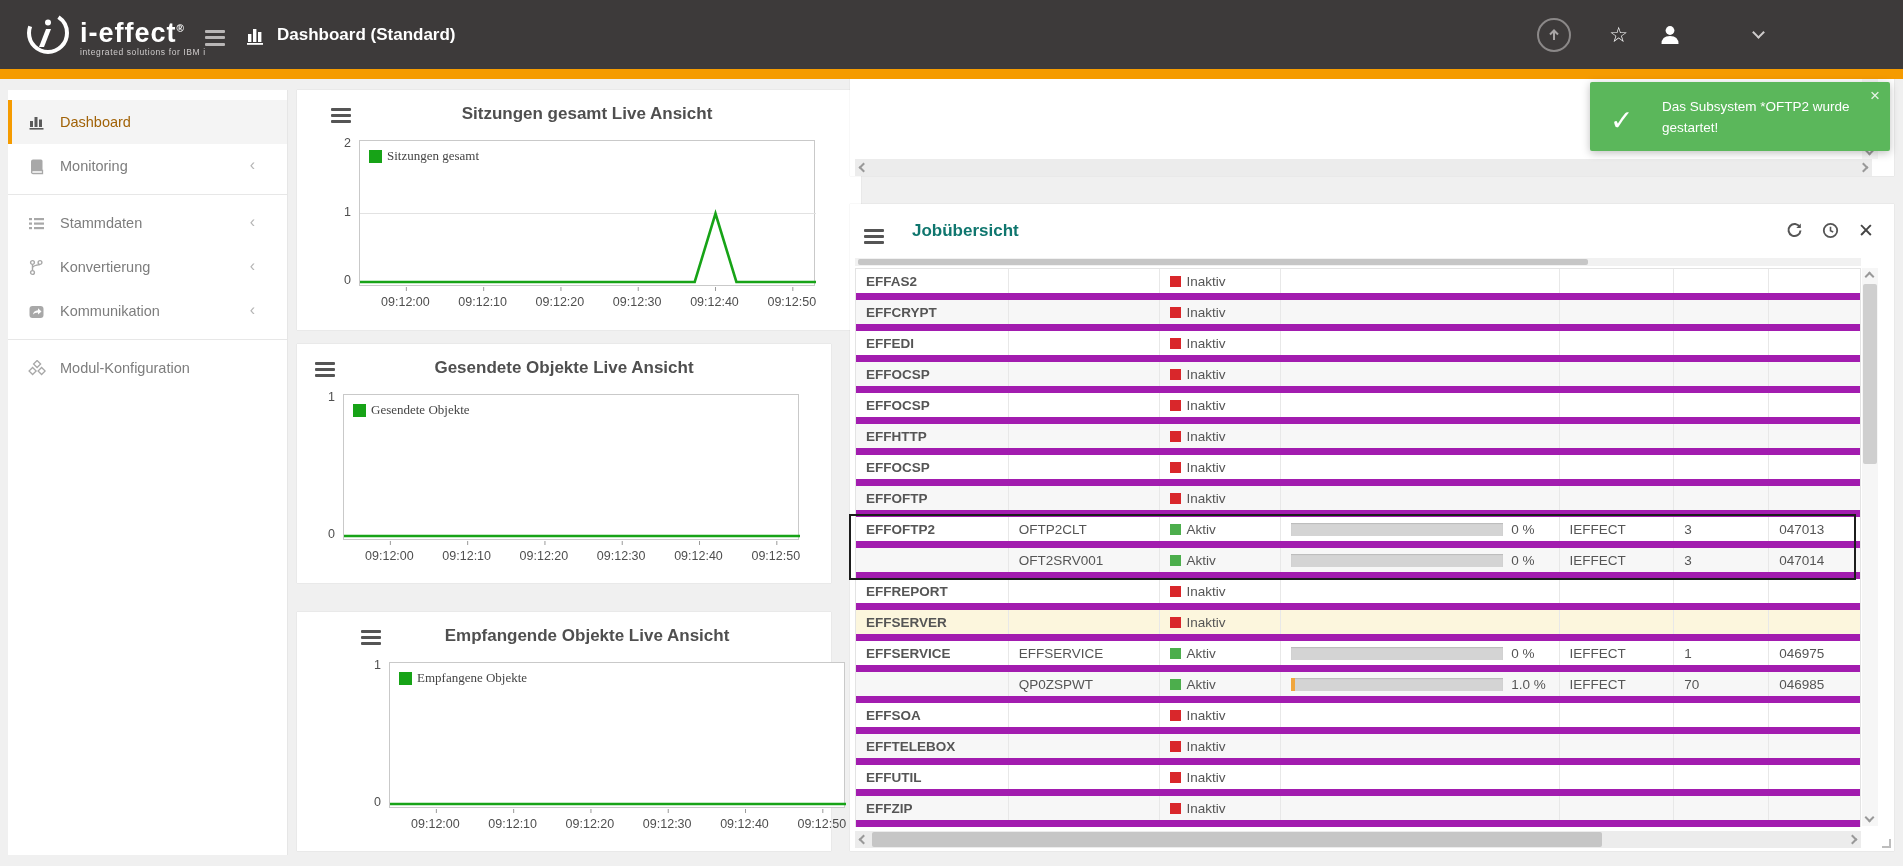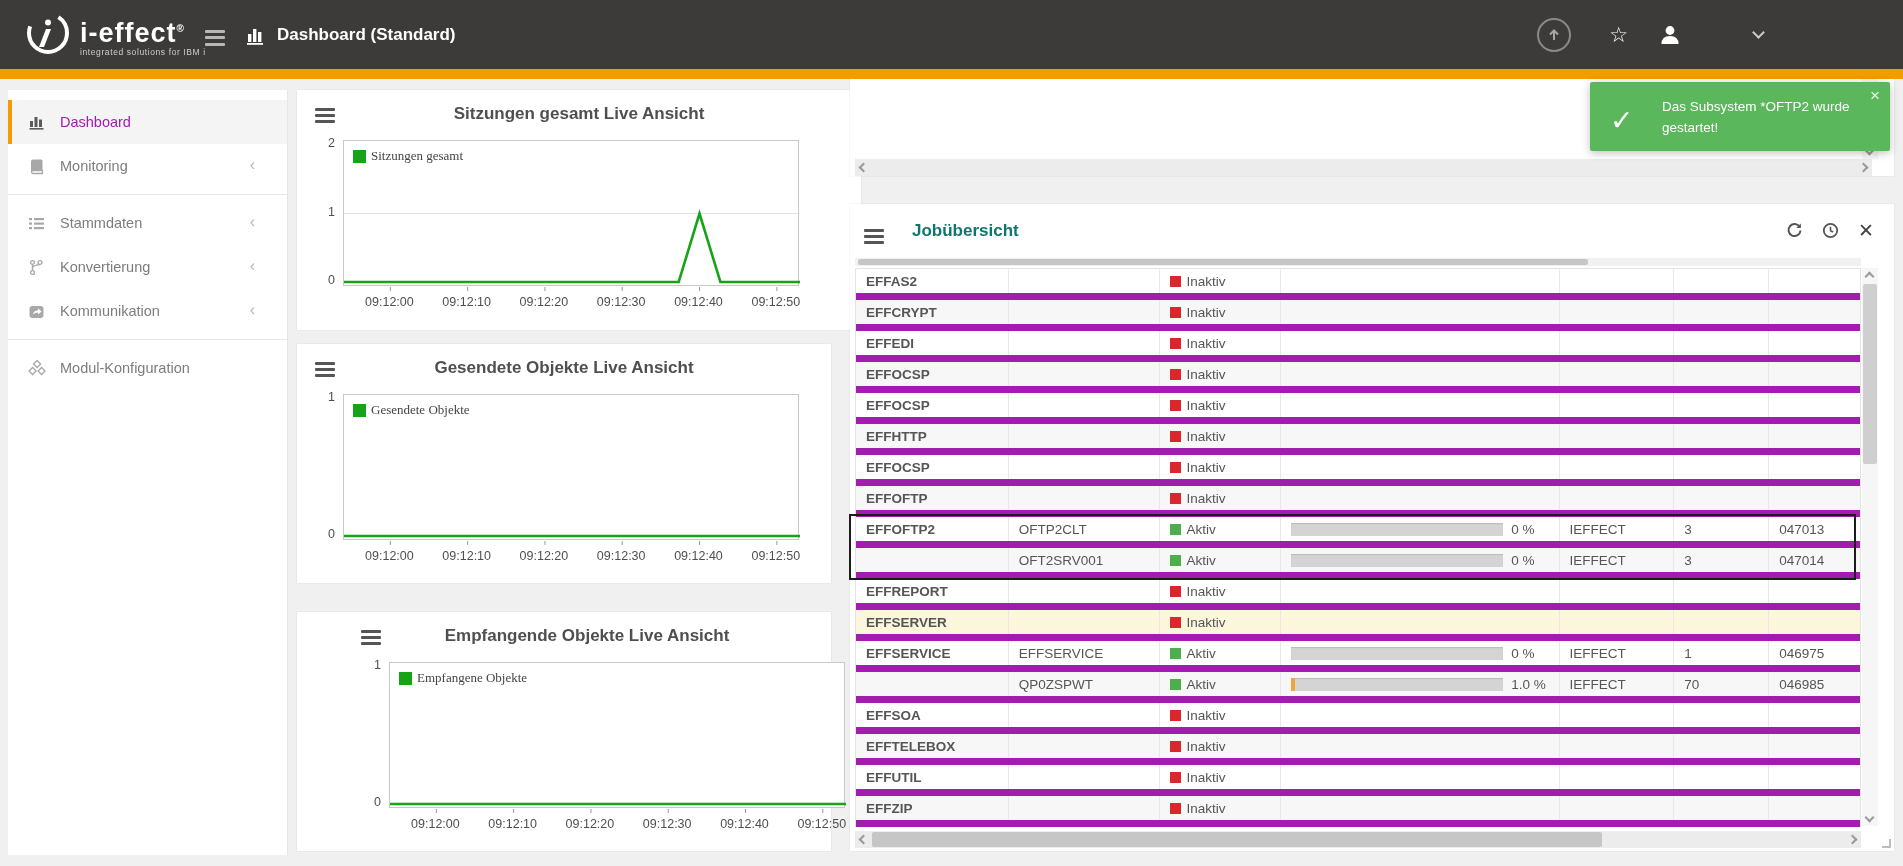--- a/index.html
+++ b/index.html
@@ -29,21 +29,21 @@
   .star-ic { color:#fff; font-size:21px; margin-right:30px; cursor:pointer; }
   .person-ic { margin-right:72px; cursor:pointer; display:flex; }
   .chev-down { width:9px; height:9px; border-right:2px solid #cfcccc; border-bottom:2px solid #cfcccc; transform:rotate(45deg); margin-top:-4px; cursor:pointer; }
 
   
   .sidebar { position:absolute; left:8px; top:90px; width:280px; bottom:11px; background:#fff; border-right:1px solid #e6e6e6; z-index:5; }
   .snav { padding-top:10px; }
   .sitem { position:relative; height:44px; display:flex; align-items:center; padding-left:16px; border-left:4px solid transparent; color:#7d7d7d; cursor:pointer; }
   .sitem .icw { width:24px; display:flex; align-items:center; color:#a8a8a8; }
   .sitem .slabel { font-size:14.5px; margin-left:8px; }
-  .sitem.active { background:#f4f4f4; border-left-color:#f59b00; color:#a21caf; }
+  .sitem.active { background:#f4f4f4; border-left-color:#f59b00; color:#a16207; }
   .sitem.active .icw { color:#5a5a5a; }
   .sitem .schev { position:absolute; right:32px; top:12px; font-size:16px; color:#b5b5b5; }
   .sdivider { border-top:1px solid #e7e7e7; margin:6px 0; }
 
   
   .card { position:absolute; background:#fff; box-shadow:0 0 1px rgba(0,0,0,0.18); z-index:5; }
   .chead { position:relative; height:42px; padding-top:14px; }
   .chead .hamb { position:absolute; left:18px; top:15px; }
   .chead .hamb i, .jhead .hamb i { background:#555; height:3px; margin:3px 0; }
   .ctitle { text-align:center; font-size:17px; font-weight:bold; color:#4f4f4f; }
@@ -228,21 +228,21 @@
               <rect x="6.6" y="1.5" width="5" height="5" transform="rotate(45 9.1 4)" fill="none" stroke="currentColor" stroke-width="1.3"></rect>
               <rect x="2.1" y="8.5" width="5" height="5" transform="rotate(45 4.6 11)" fill="none" stroke="currentColor" stroke-width="1.3"></rect>
               <rect x="11.1" y="8.5" width="5" height="5" transform="rotate(45 13.6 11)" fill="none" stroke="currentColor" stroke-width="1.3"></rect>
             </svg>
         </span>
         <span class="slabel">Modul-Konfiguration</span>
       </div>
     </div>
   </div>
 
-  <div class="card" style="left:297px; top:90px; width:564px; height:240px;">
+  <div class="card" style="left:297px; top:90px; width:564px; height:240px;padding-left:16px;">
     <div class="chead">
       <span class="hamb">
           <i></i>
           <i></i>
           <i></i>
         </span>
       <div class="ctitle">Sitzungen gesamt Live Ansicht</div>
     </div>
     <div class="chart-area">
       <div class="plot-wrap">

